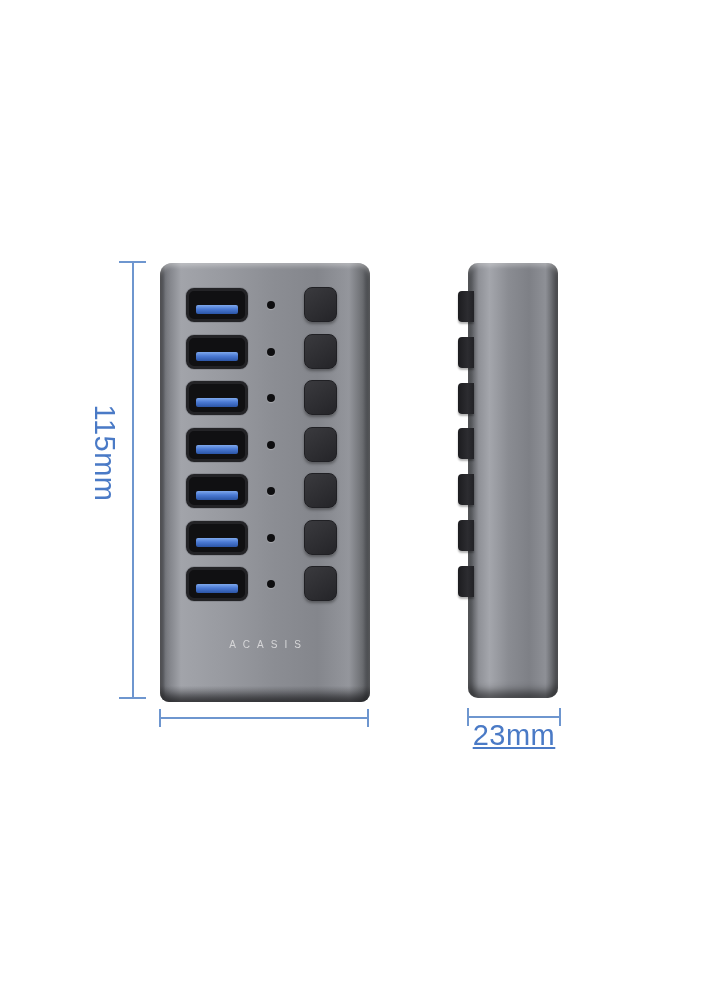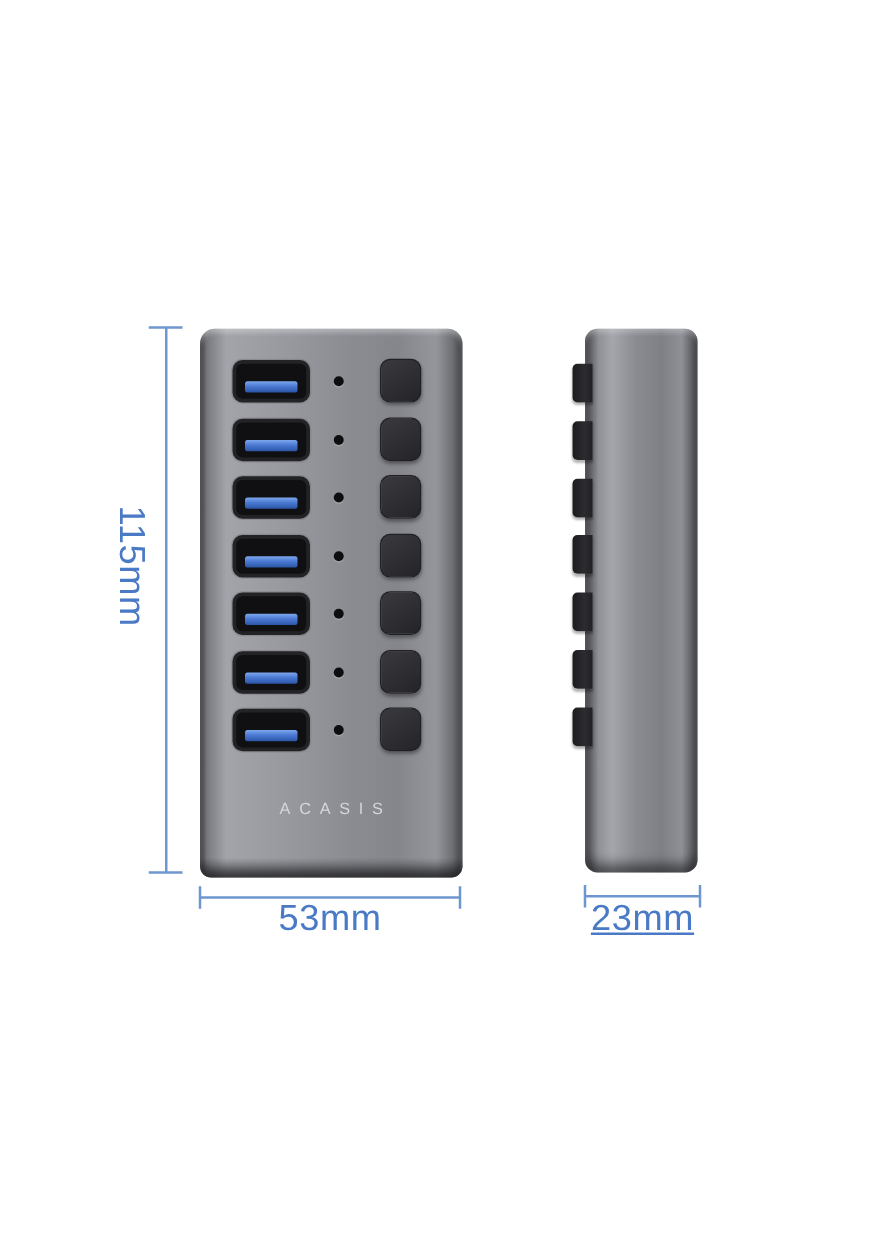--- a/index.html
+++ b/index.html
@@ -71,21 +71,21 @@
     left:144px;width:33px;height:35px;
     border-radius:8px;
     background:linear-gradient(145deg,#3a3a3e 0%, #2b2b2f 70%, #242428 100%);
     border:1px solid #202024;
     box-shadow:0 2px 3px rgba(0,0,0,0.35);
     box-sizing:border-box;
   }
   .brand{
     position:absolute;left:0;width:100%;top:376px;
     text-align:center;
-    color:#d6d6d8;font-size:13px;letter-spacing:7px;
+    color:#d6d6d8;font-size:10px;letter-spacing:7px;
     font-weight:400;text-indent:7px;
   }
 
   
   .side-body{
     position:absolute;left:468px;top:263px;width:90px;height:435px;
     border-radius:10px;
     background:linear-gradient(90deg,
       #4a4c50 0%, #8f9197 12%, #a4a6ac 24%, #8a8c92 45%,
       #7e8086 68%, #8e9096 86%, #5f6165 96%, #3f4145 100%);
@@ -145,21 +145,20 @@
         </div>
         <div class="row-item led-dot" style="top: 317px;"></div>
         <div class="row-item power-button" style="top: 303px;"></div>
       </div>
     <div class="brand">ACASIS</div>
   </div>
 
   <div class="dim-line" style="left:160px;top:717px;width:208px;height:2px;"></div>
   <div class="dim-cap" style="left:159px;top:709px;width:2px;height:18px;"></div>
   <div class="dim-cap" style="left:367px;top:709px;width:2px;height:18px;"></div>
-  <div class="dim-label width-front">53mm</div>
 
   <div class="side-body">
     <div>
         <div class="side-tab" style="top: 28px;"></div>
         <div class="side-tab" style="top: 73.8px;"></div>
         <div class="side-tab" style="top: 119.6px;"></div>
         <div class="side-tab" style="top: 165.4px;"></div>
         <div class="side-tab" style="top: 211.2px;"></div>
         <div class="side-tab" style="top: 257px;"></div>
         <div class="side-tab" style="top: 302.8px;"></div>

